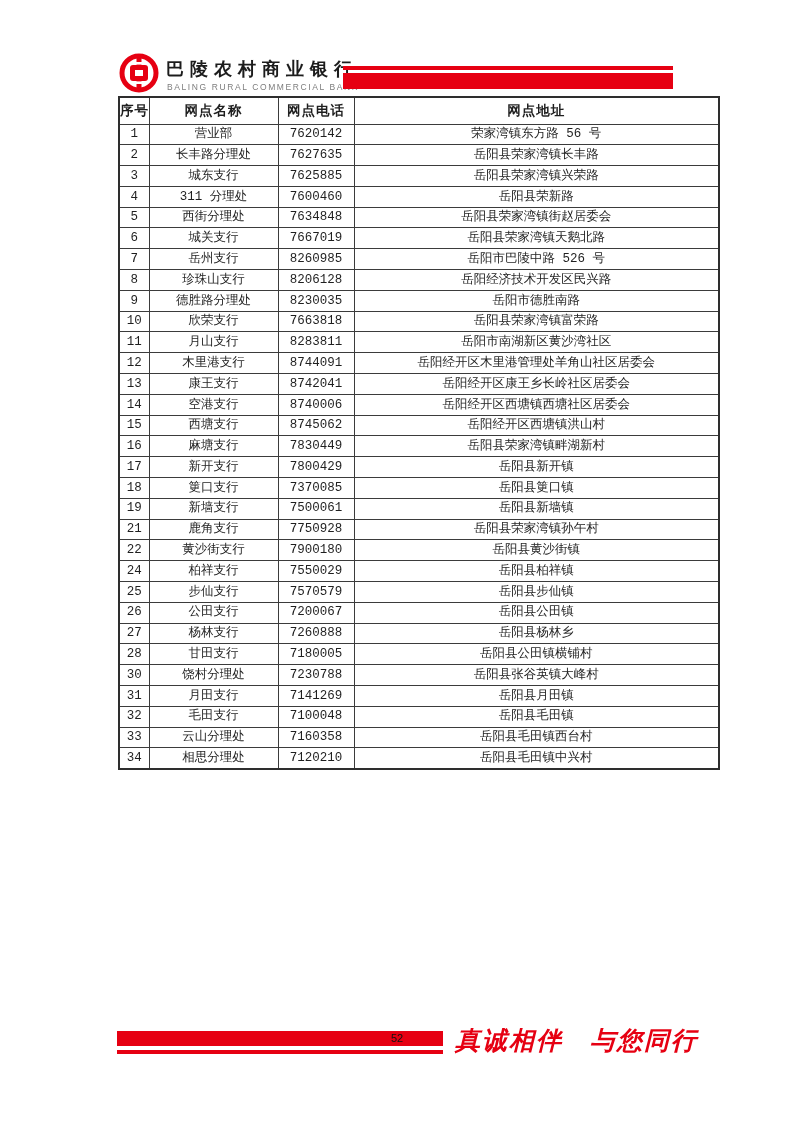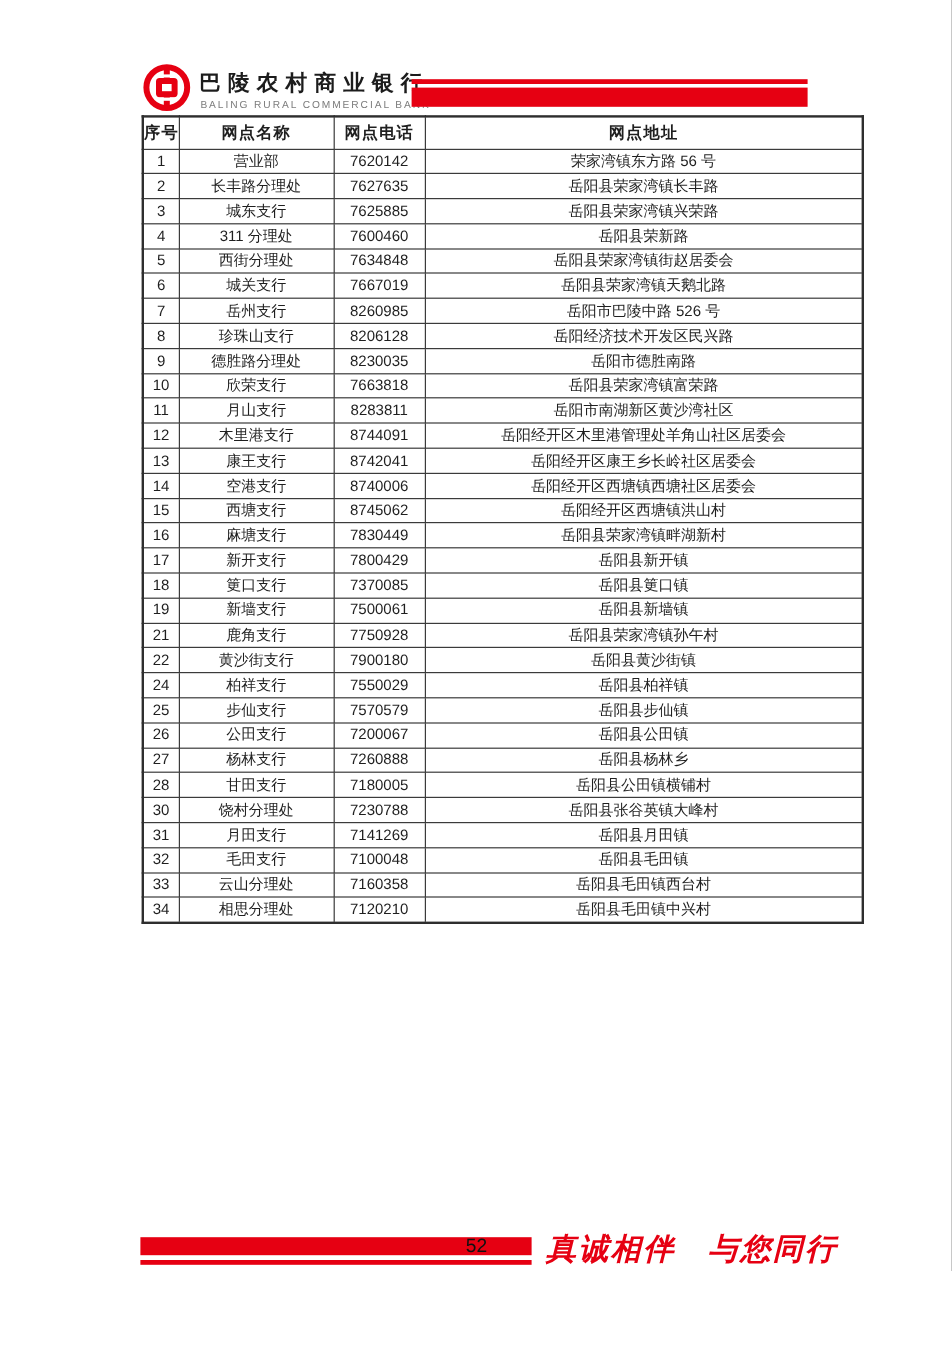--- a/index.html
+++ b/index.html
@@ -62,21 +62,21 @@
   }
 
   
   .branch-table {
     position: absolute;
     left: 118px;
     top: 96px;
     width: 600px;
     border-collapse: collapse;
     table-layout: fixed;
-    font-family: Liberation Sans, sans-serif;
+    font-family: Liberation Mono, monospace;
     color: #1f1f1f;
   }
   .branch-table th, .branch-table td {
     border: 1.2px solid #3b3b3b;
     text-align: center;
     vertical-align: middle;
     overflow: hidden;
     white-space: nowrap;
   }
   .branch-table th {
@@ -107,21 +107,21 @@
   }
   .footer-page-number {
     position: absolute;
     left: 367px;
     top: 1031px;
     width: 60px;
     height: 15px;
     line-height: 15px;
     text-align: center;
     font-family: "Liberation Sans", "DejaVu Sans", sans-serif;
-    font-size: 16px;
+    font-size: 11px;
     color: #111111;
   }
   .footer-red-line {
     position: absolute;
     left: 117px;
     top: 1050px;
     width: 326px;
     height: 3.5px;
     background: #e60012;
   }

